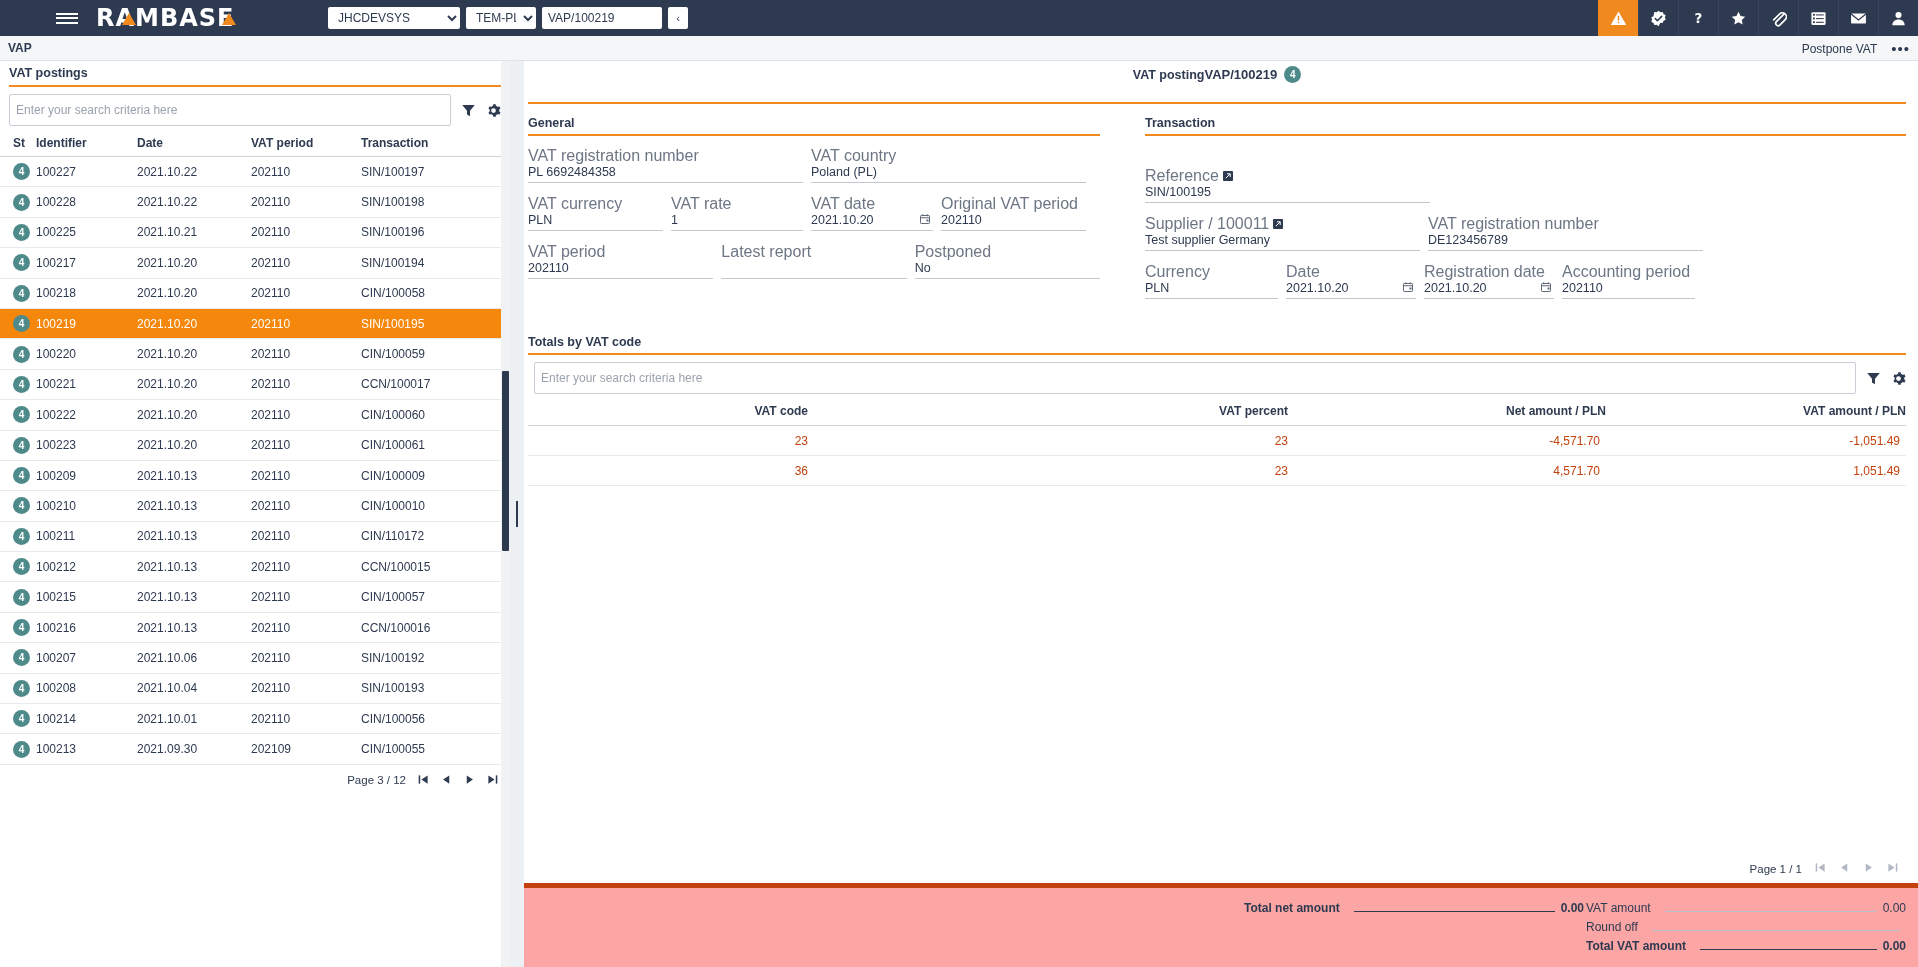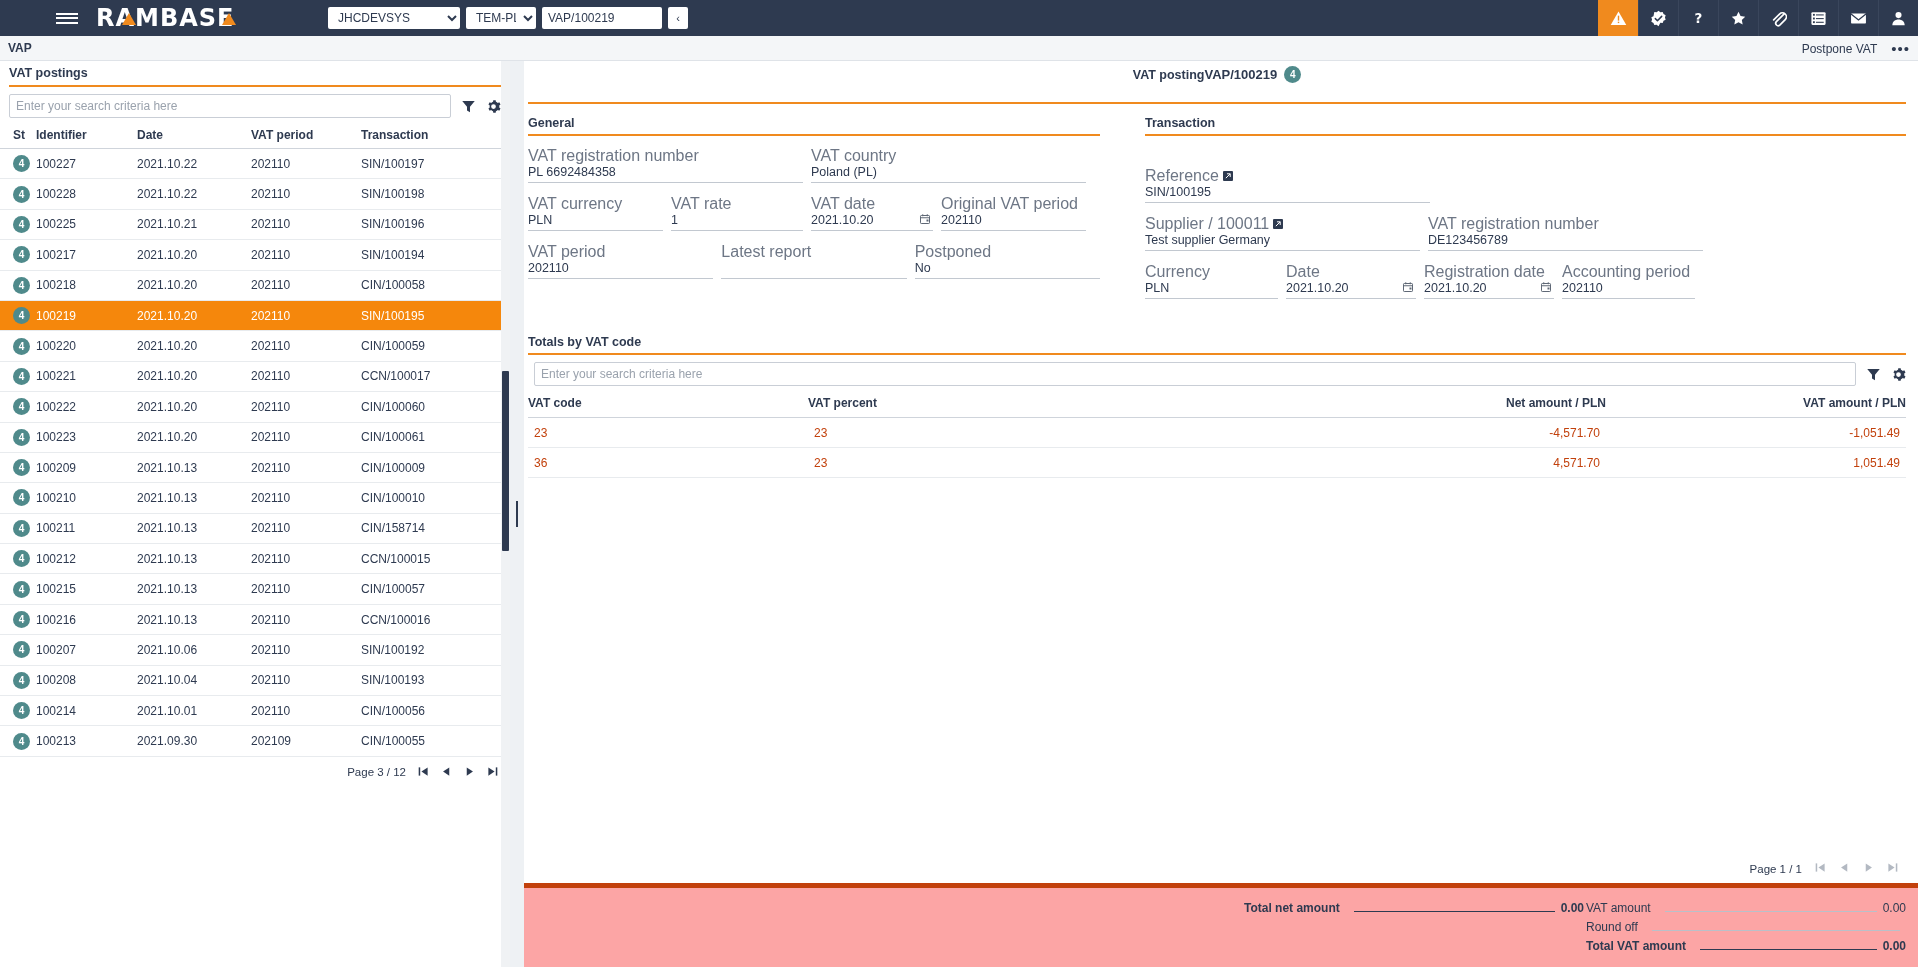--- a/index.html
+++ b/index.html
@@ -99,21 +99,21 @@
   }
   .panel-title {
     font-size: 12.5px; font-weight: bold; color: #2e3a50;
     padding: 5px 0 5px 9px;
   }
   .orange-rule { height: 2px; background: #f08a1e; margin: 0 9px; }
   #left-search-row {
     display: flex; align-items: center; padding: 7px 9px 6px 9px; gap: 10px;
   }
   .search-input {
-    flex: 1; height: 24px; border: 1px solid #c9ced6; border-radius: 2px;
+    flex: 1; height: 32px; border: 1px solid #c9ced6; border-radius: 2px;
     font-size: 12px; padding: 0 6px; color: #2e3a50;
     font-family: "Liberation Sans", sans-serif;
     background: #fff;
   }
   .search-input::placeholder { color: #9aa2ad; }
   .tool-icon { cursor: pointer; display: flex; align-items: center; color: #2e3a50; }
 
   table.grid { width: 100%; border-collapse: collapse; table-layout: fixed; }
   table.grid th {
     font-size: 12px; font-weight: bold; color: #2e3a50;
@@ -224,21 +224,21 @@
 
   #totals-table { width: 100%; border-collapse: collapse; table-layout: fixed; }
   #totals-table th {
     font-size: 12px; font-weight: bold; color: #2e3a50;
     padding: 4px 0 7px 0; border-bottom: 1px solid #cfd4db;
   }
   #totals-table td {
     font-size: 12px; color: #c2410c; height: 30px;
     border-bottom: 1px solid #e8ebee;
   }
-  .th-left, .td-left { text-align: left; padding-left: 6px; }
+  .th-left, .td-left { text-align: right; padding-left: 6px; }
   .th-right, .td-right { text-align: right; padding-right: 6px; }
   .tc-code { width: 280px; }
   .tc-pct { width: 480px; }
   .tc-net { width: auto; }
   .tc-vat { width: 300px; }
 
   #totals-pager {
     display: flex; align-items: center; justify-content: flex-end;
     gap: 13px; font-size: 11.5px; color: #2e3a50;
     padding: 10px 8px 8px 0; margin-top: auto;
@@ -466,21 +466,21 @@
             <td class="c-id">100210</td>
             <td class="c-date">2021.10.13</td>
             <td class="c-period">202110</td>
             <td class="c-trans">CIN/100010</td>
           </tr>
           <tr>
             <td class="c-st"><span class="st-badge">4</span></td>
             <td class="c-id">100211</td>
             <td class="c-date">2021.10.13</td>
             <td class="c-period">202110</td>
-            <td class="c-trans">CIN/158714</td>
+            <td class="c-trans">CIN/110172</td>
           </tr>
           <tr>
             <td class="c-st"><span class="st-badge">4</span></td>
             <td class="c-id">100212</td>
             <td class="c-date">2021.10.13</td>
             <td class="c-period">202110</td>
             <td class="c-trans">CCN/100015</td>
           </tr>
           <tr>
             <td class="c-st"><span class="st-badge">4</span></td>

